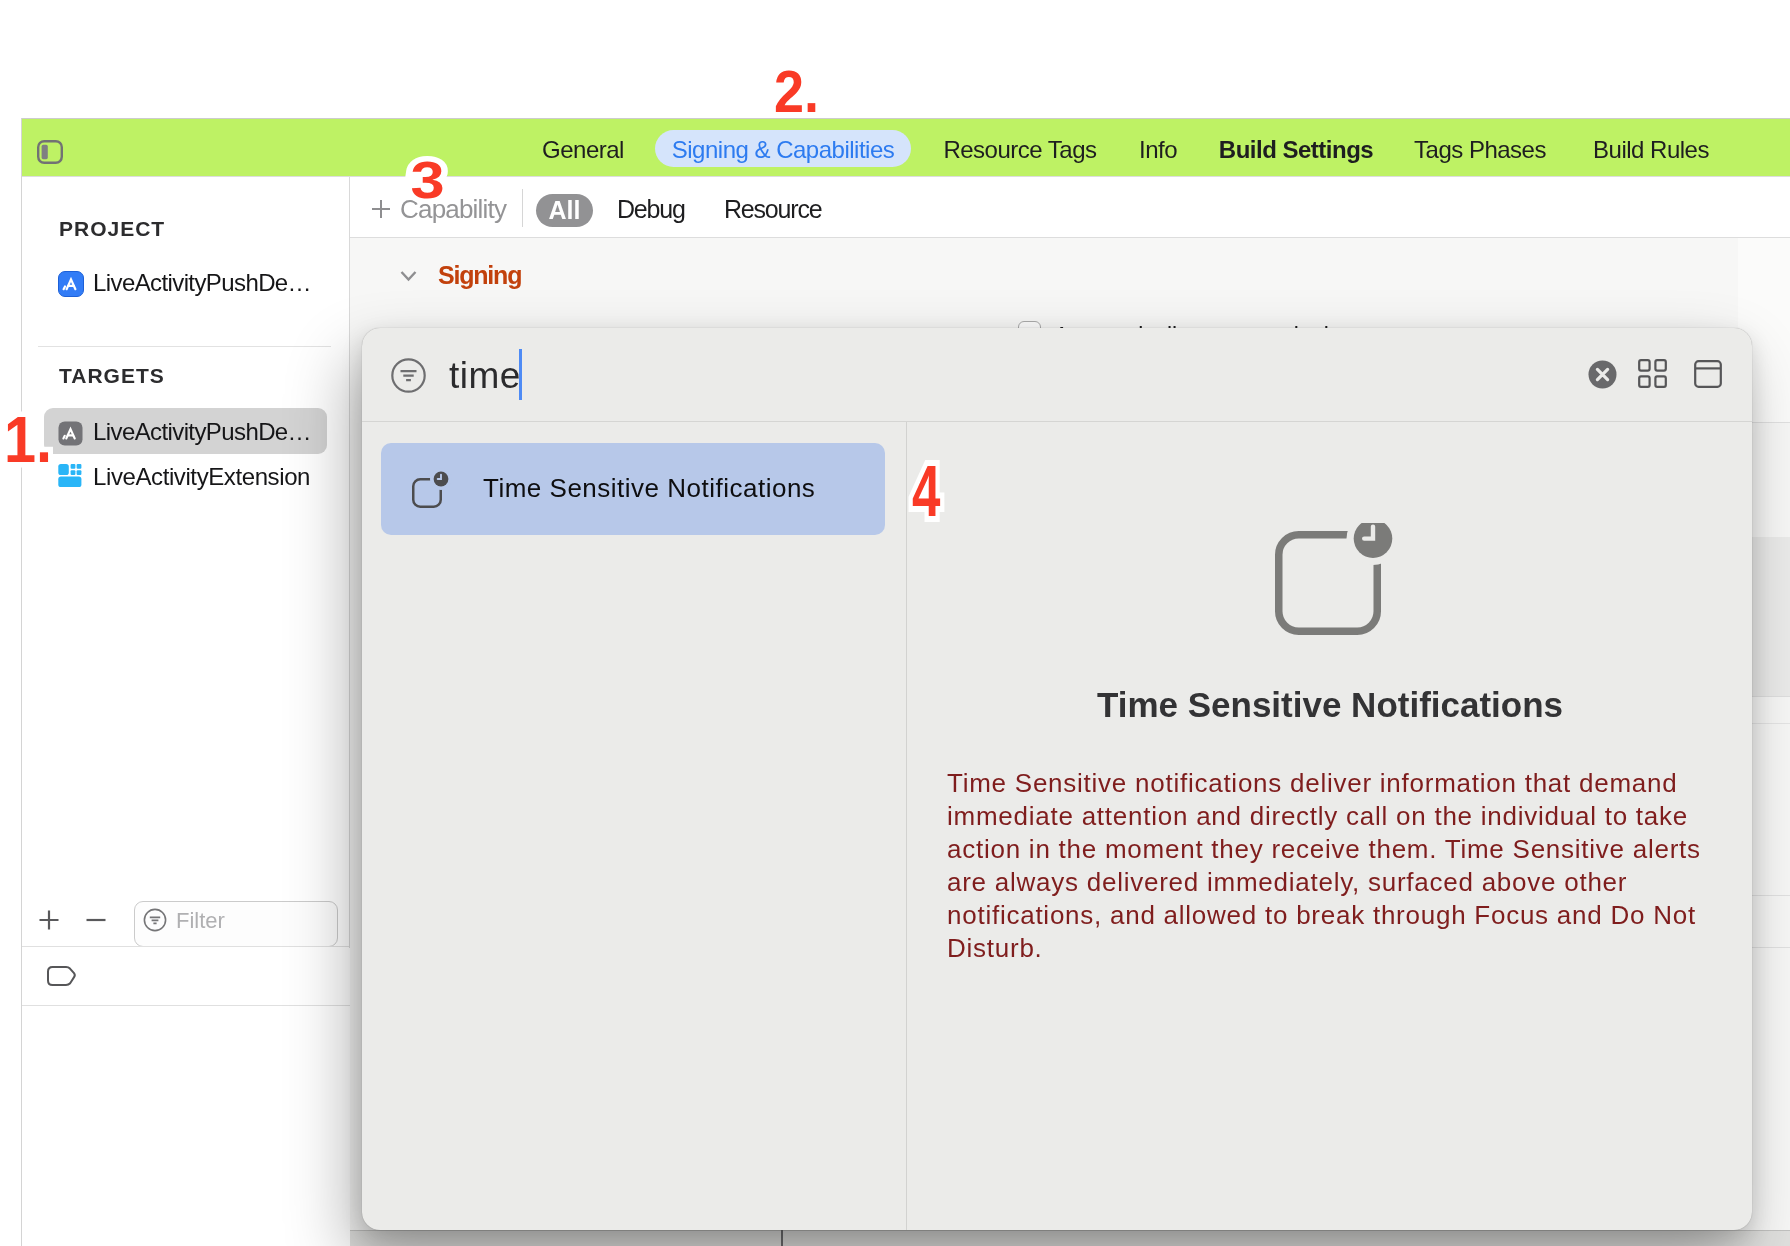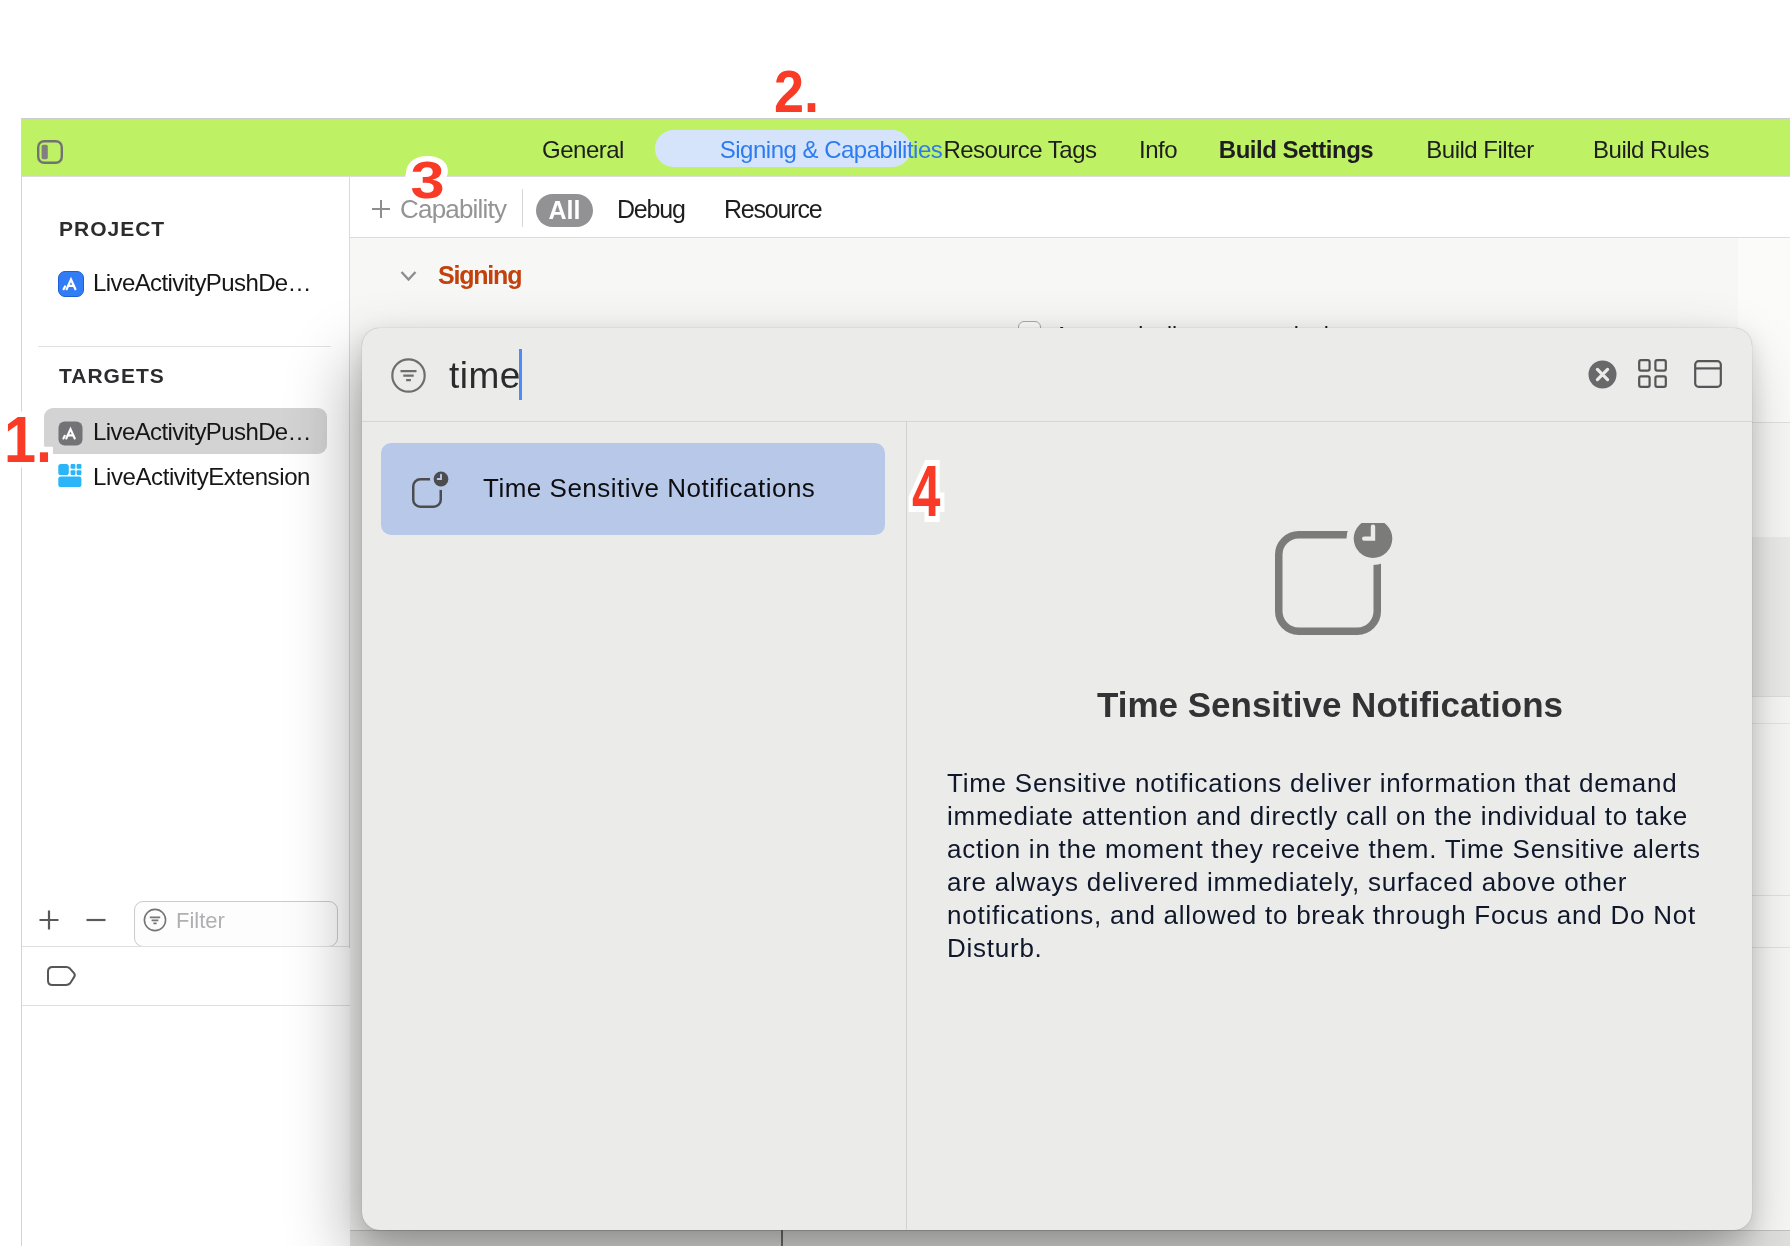--- a/index.html
+++ b/index.html
@@ -20,25 +20,25 @@
 
   <div class="abs" id="toolbar" style="left:22px;top:119px;width:1768px;height:57px;background:#bef264;">
 
     <svg class="abs" style="left:15px;top:21px;" width="26" height="24" viewBox="0 0 26 24">
       <rect x="1.2" y="1.2" width="23.6" height="21.6" rx="6" fill="none" stroke="#727274" stroke-width="2.4"></rect>
       <rect x="4.6" y="4.8" width="6.2" height="14.4" rx="1.6" fill="#808082"></rect>
     </svg>
     <div class="abs" id="tabs" style="left:0;top:0;width:100%;height:100%;font-size:24px;color:#1e1e20;letter-spacing:-0.5px;white-space:nowrap;">
       <div class="abs" style="left:561px;top:17px;transform:translateX(-50%);white-space:nowrap;">General</div>
       <div class="abs" style="left:633px;top:11px;width:256px;height:37px;background:#d5e4fb;border-radius:18.5px;"></div>
-      <div class="abs" style="left:761px;top:17px;transform:translateX(-50%);color:#2d7bf0;white-space:nowrap;margin-left:48px;">Signing &amp; Capabilities</div>
+      <div class="abs" style="left:761px;top:17px;transform:translateX(-50%);color:#2d7bf0;white-space:nowrap;">Signing &amp; Capabilities</div>
       <div class="abs" style="left:998px;top:17px;transform:translateX(-50%);white-space:nowrap;">Resource Tags</div>
       <div class="abs" style="left:1136px;top:17px;transform:translateX(-50%);white-space:nowrap;">Info</div>
       <div class="abs" style="left:1274px;top:17px;transform:translateX(-50%);white-space:nowrap;font-weight:bold;">Build Settings</div>
-      <div class="abs" style="left:1458px;top:17px;transform:translateX(-50%);white-space:nowrap;">Build Filter</div>
+      <div class="abs" style="left:1458px;top:17px;transform:translateX(-50%);white-space:nowrap;">Tags Phases</div>
       <div class="abs" style="left:1629px;top:17px;transform:translateX(-50%);white-space:nowrap;">Build Rules</div>
     </div>
   </div>
   <div class="hline" style="left:22px;top:176px;width:1768px;background:#dddddd;"></div>
 
   <div class="abs" id="sidebar" style="left:22px;top:177px;width:328px;height:1069px;background:#ffffff;">
     <div class="abs" style="left:37px;top:40px;font-size:21px;font-weight:bold;color:#2c2c2e;letter-spacing:1px;">PROJECT</div>
 
     <svg class="abs" style="left:36px;top:94px;" width="26" height="26" viewBox="0 0 26 26">
       <rect x="0.5" y="0.5" width="25" height="25" rx="6.5" fill="#327cf6"></rect>
@@ -174,21 +174,21 @@
 
     <svg class="abs" style="left:905px;top:195px;" width="135" height="125" viewBox="0 0 135 125">
       <rect x="11.75" y="11.75" width="98.5" height="96.5" rx="20" fill="none" stroke="#7b7b79" stroke-width="7.5"></rect>
       <circle cx="106" cy="15.6" r="26.5" fill="#ebebe9"></circle>
       <circle cx="106" cy="15.6" r="19.3" fill="#7b7b79"></circle>
       <path d="M106 3.6 V15.6 H97.2" fill="none" stroke="#ebebe9" stroke-width="4.4" stroke-linecap="round"></path>
     </svg>
     <div class="abs" style="left:968px;top:357px;width:0;overflow:visible;">
       <div style="position:absolute;left:0;top:0;transform:translateX(-50%);white-space:nowrap;font-size:35px;font-weight:bold;color:#333335;">Time Sensitive Notifications</div>
     </div>
-    <div class="abs" style="left:585px;top:439px;width:780px;font-size:26px;line-height:33px;color:#0f172a;letter-spacing:0.75px;white-space:nowrap;">
+    <div class="abs" style="left:585px;top:439px;width:780px;font-size:26px;line-height:33px;color:#7f1d1d;letter-spacing:0.75px;white-space:nowrap;">
       Time Sensitive notifications deliver information that demand<br>immediate attention and directly call on the individual to take<br>action in the moment they receive them. Time Sensitive alerts<br>are always delivered immediately, surfaced above other<br>notifications, and allowed to break through Focus and Do Not<br>Disturb.
     </div>
   </div>
 
   <svg class="ann" style="left:748px;top:47px;" width="120" height="80" viewBox="0 0 120 80">
     <text x="26" y="65" font-family="Liberation Sans" font-size="60" font-weight="bold" fill="#f93a26" stroke="#ffffff" stroke-width="11" paint-order="stroke" transform="scale(0.9,1)" transform-origin="26 65">2.</text>
   </svg>
   <svg class="ann" style="left:390px;top:140px;" width="110" height="90" viewBox="0 0 110 90">
     <text x="20.5" y="58.5" font-family="Liberation Sans" font-size="52" font-weight="bold" fill="#f93a26" stroke="#ffffff" stroke-width="11" paint-order="stroke" transform="scale(1.18,1)" transform-origin="20.5 58.5">3</text>
   </svg>

